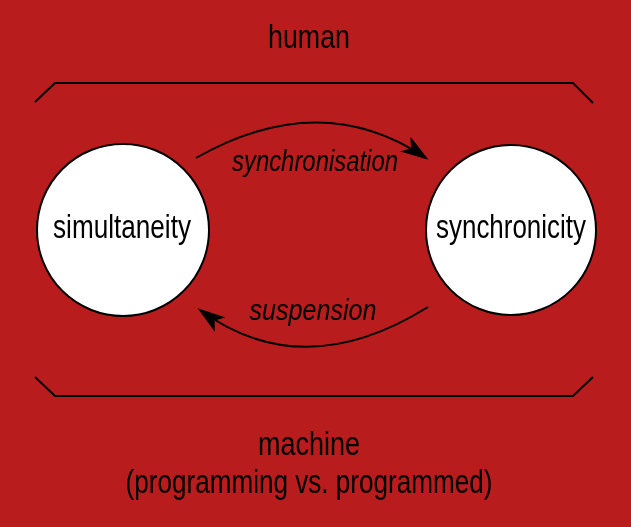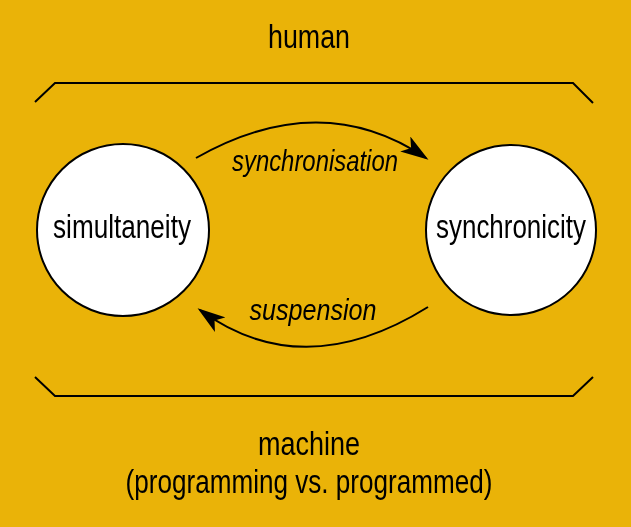--- a/index.html
+++ b/index.html
@@ -6,21 +6,21 @@
     margin: 0;
     padding: 0;
     background: #ffffff;
     width: 631px;
     height: 527px;
     overflow: hidden;
   }
   .stage {
     width: 631px;
     height: 527px;
-    background: #eab308;
+    background: #b91c1c;
   }
   svg text {
     font-family: "Liberation Sans", sans-serif;
     font-size: 34px;
     fill: #000000;
     text-anchor: middle;
   }
   svg text.italic {
     font-style: italic;
     font-size: 30px;

